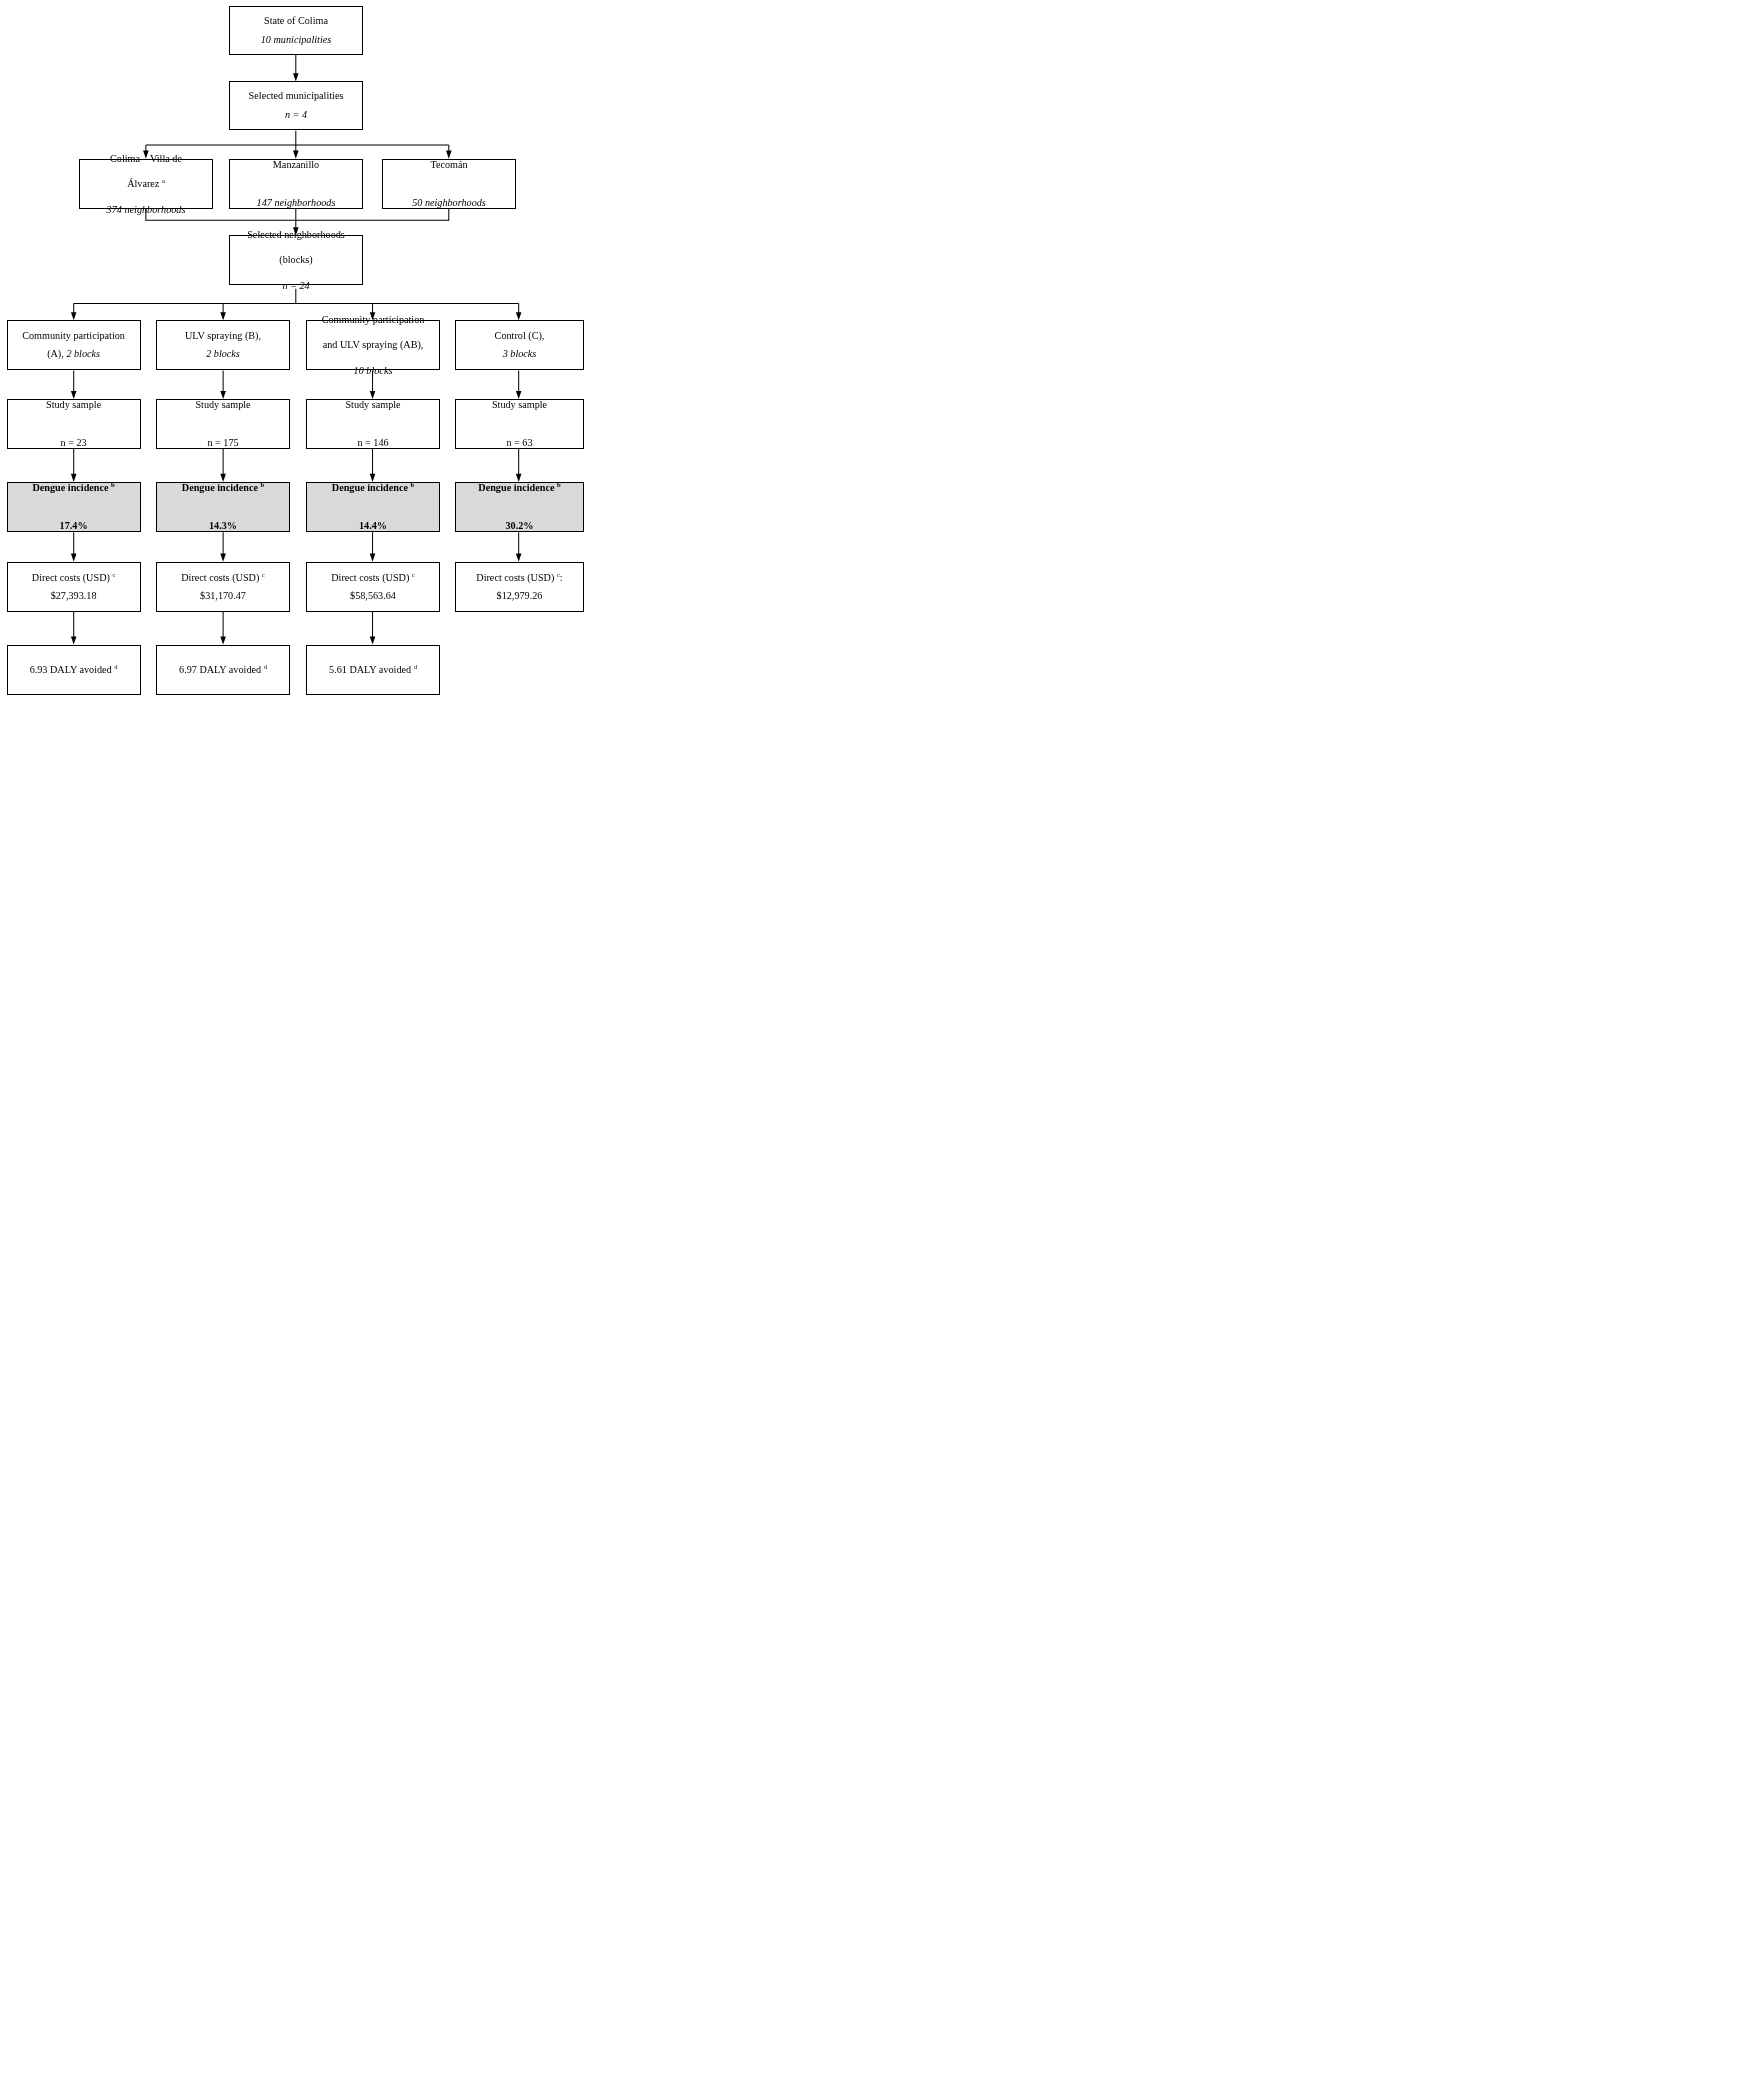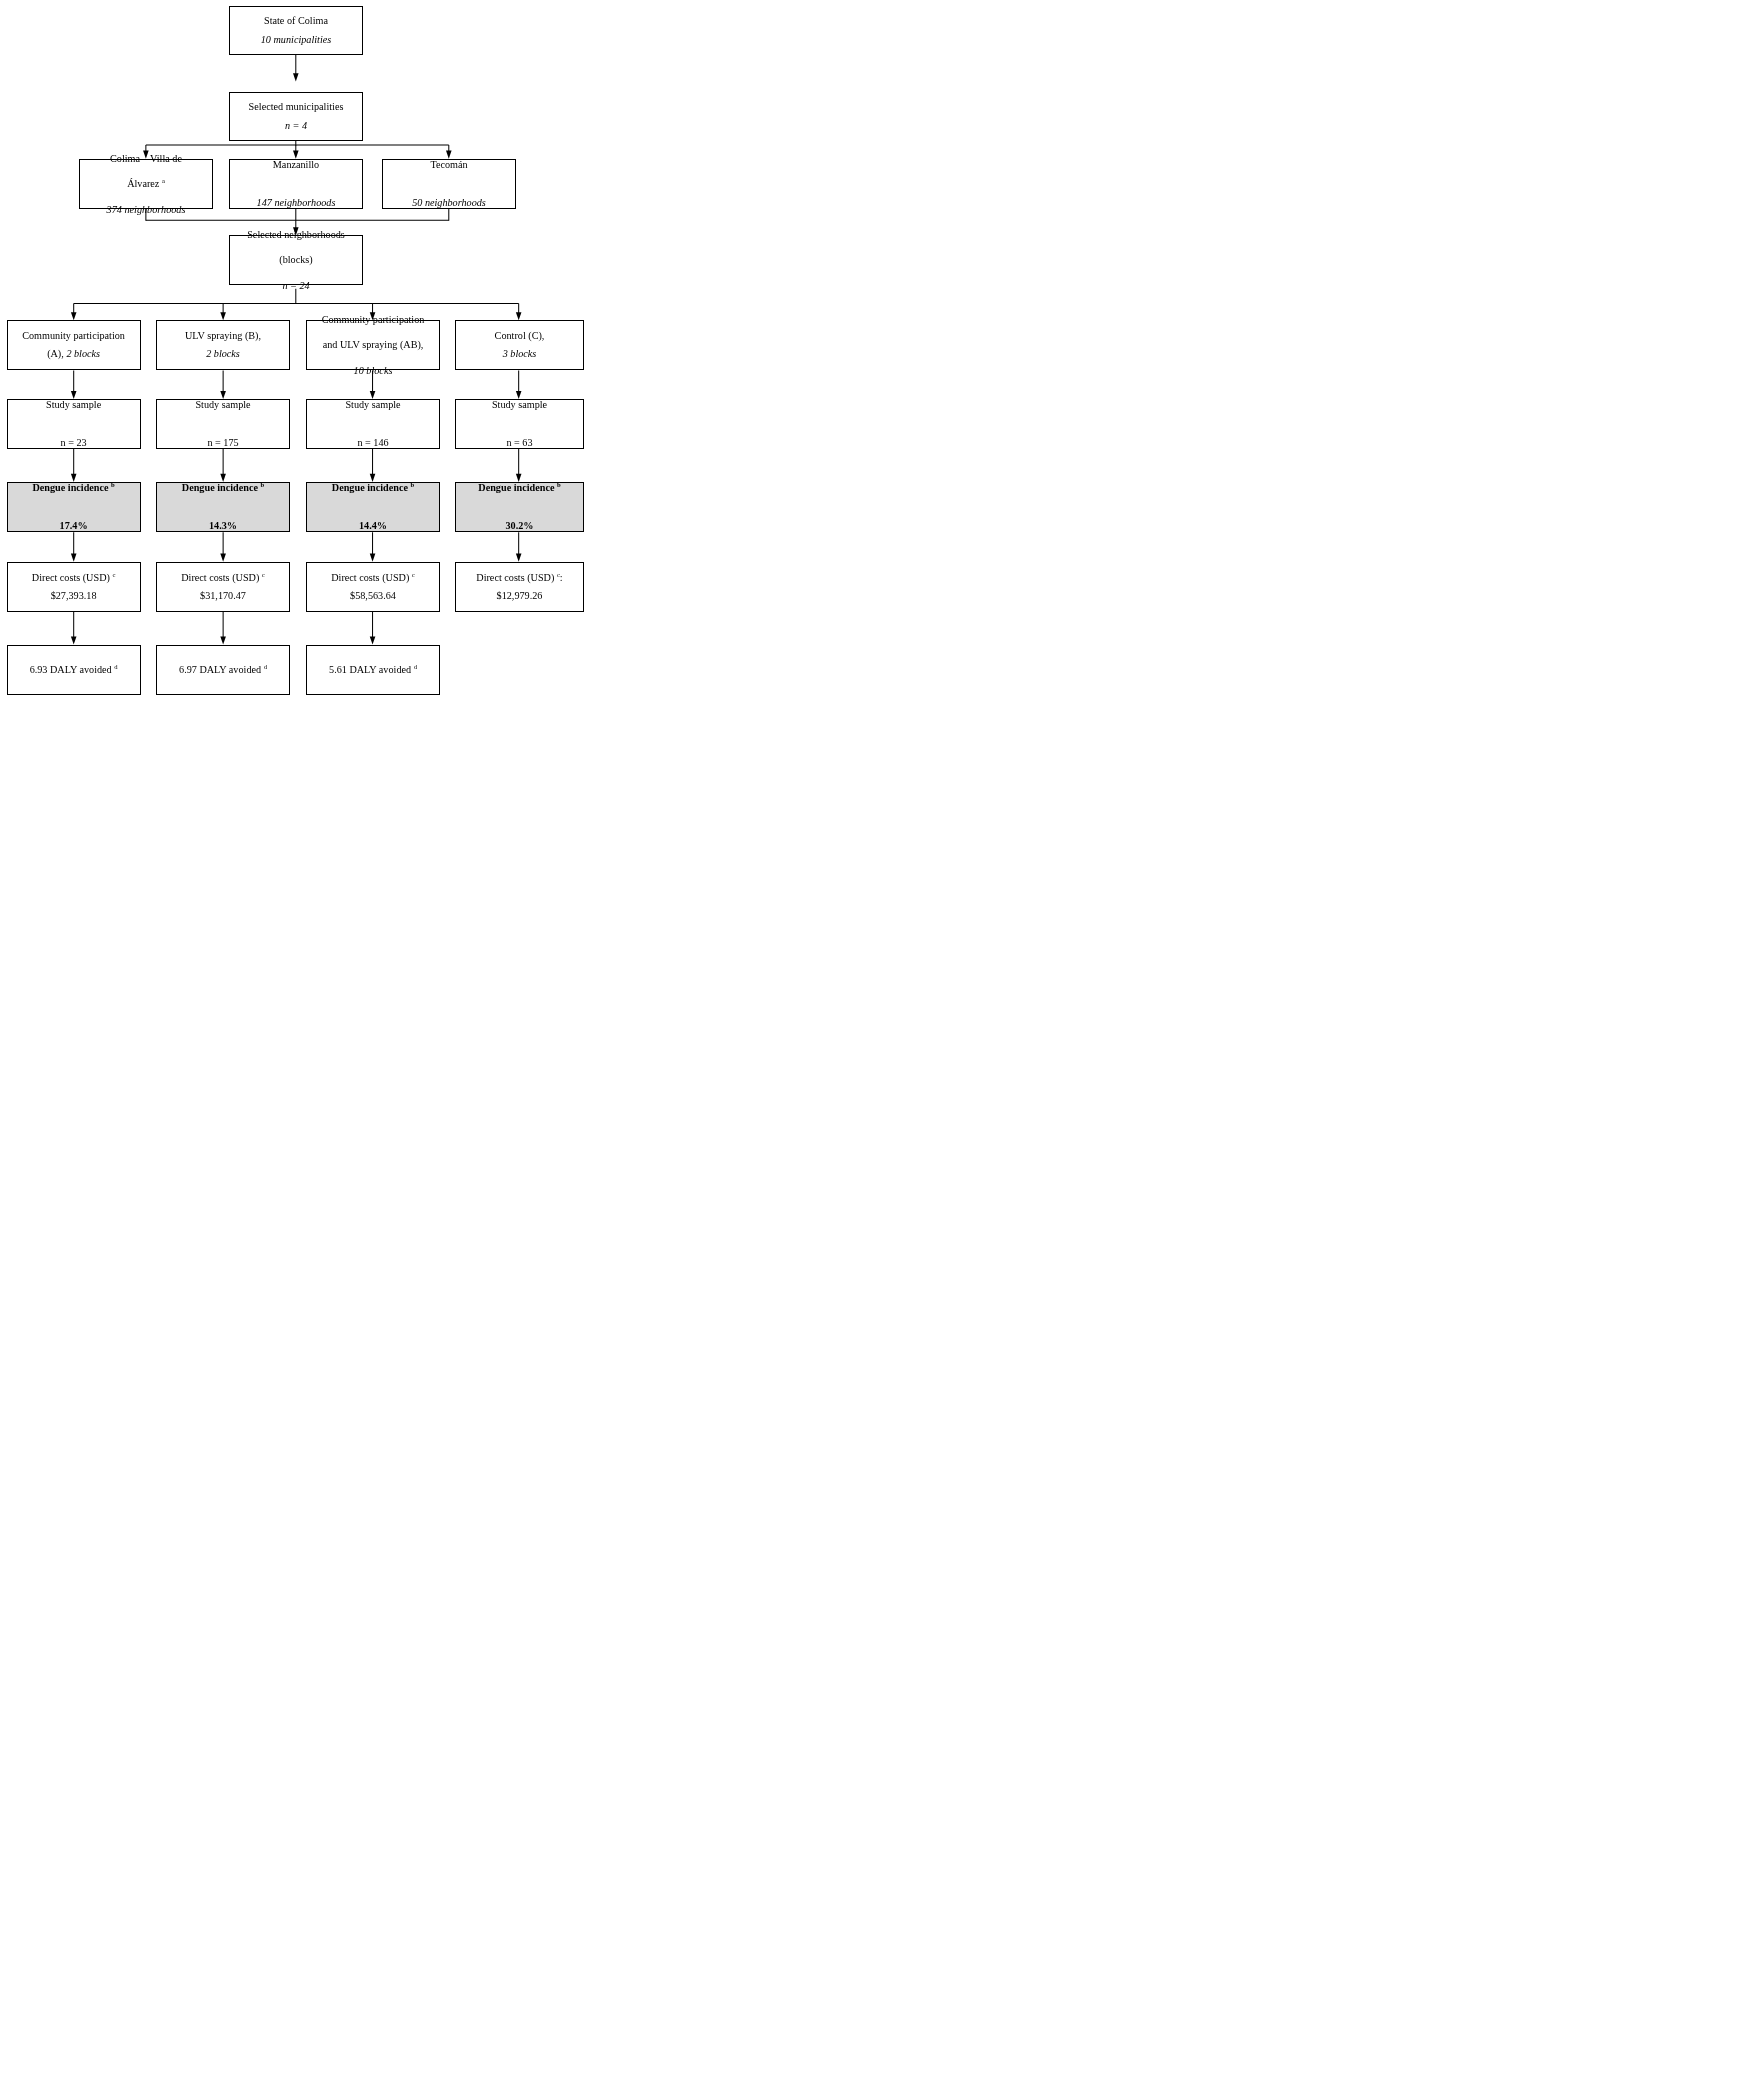--- a/index.html
+++ b/index.html
@@ -21,21 +21,21 @@
   sup{font-size:6.6px;line-height:0;vertical-align:super;}
   .ln{white-space:nowrap;}
   
   .c1{left:6.6px;width:134px;}  .c2{left:156px;width:134px;}
   .c3{left:306px;width:134px;} .c4{left:455px;width:129px;}
   .r-arm{top:320px;height:50px;}  .r-study{top:399px;height:50px;}
   .r-deng{top:482px;height:50px;} .r-cost{top:562px;height:50px;}
   .r-daly{top:645px;height:50px;}
   
   .b-state{left:229px;top:6.1px;width:134px;height:49px;}
-  .b-selmun{left:229px;top:92px;width:134px;height:49px;}
+  .b-selmun{left:229px;top:81px;width:134px;height:49px;}
   .b-m1{left:79px;top:159px;width:134px;height:50px;}
   .b-m2{left:229px;top:159px;width:134px;height:50px;}
   .b-m3{left:382px;top:159px;width:134px;height:50px;}
   .b-seln{left:229px;top:235px;width:134px;height:50px;}
   line{stroke:#000;stroke-width:2;}
   polygon{fill:#000;stroke:none;}
 </style>
 </head>
 <body>
 

